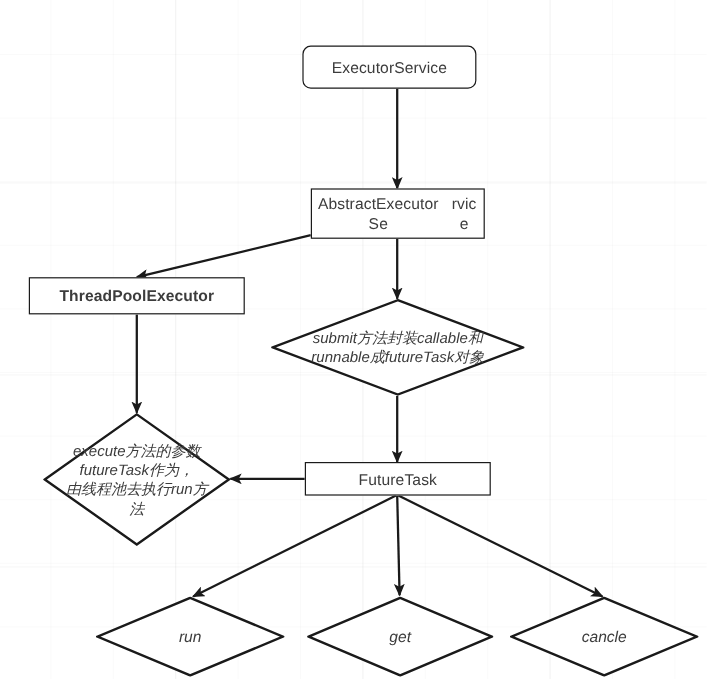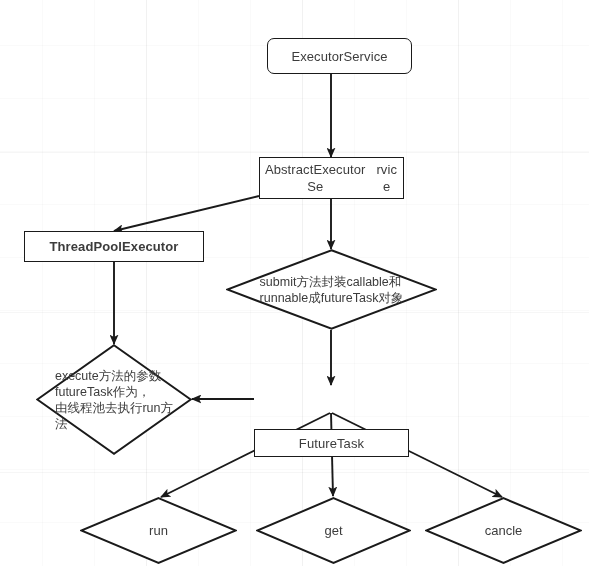--- a/index.html
+++ b/index.html
@@ -65,24 +65,25 @@
     position: absolute;
     left: 0; top: 0;
     width: 100%;
     height: 100%;
   }
   .diamond-text {
     position: absolute;
     left: 50%;
     top: 50%;
     transform: translate(-50%, -50%);
-    text-align: left;
+    text-align: center;
     color: #3c3c3c;
     white-space: nowrap;
     pointer-events: none;
+    font-style: italic;
   }
   .dt-small {
     font-size: 12.5px;
     line-height: 16px;
   }
   .dt-plain {
     font-size: 13px;
     line-height: 16px;
   }
 </style>
@@ -112,21 +113,21 @@
       <path d="M254,399 L192,399"></path>
 
       <path d="M330,413 L161,497"></path>
 
       <path d="M331,413 L333,496"></path>
 
       <path d="M332,413 L502,497"></path>
     </g>
   </svg>
 
-  <div class="node rect rounded" style="left:267px; top:38px; width:145px; height:36px;">
+  <div class="node rect rounded" style="left:252px; top:38px; width:145px; height:36px;">
     <span class="rect-label">ExecutorService</span>
   </div>
 
   <div class="node rect" style="left:259px; top:157px; width:145px; height:42px; flex-direction:row;">
     <span class="rect-label">AbstractExecutorSe</span>
     <span class="rect-label">rvice</span>
   </div>
 
   <div class="node rect" style="left:24px; top:231px; width:180px; height:31px;font-weight:bold;">
     <span class="rect-label">ThreadPoolExecutor</span>
@@ -147,21 +148,21 @@
       <polygon points="78,1.3 154.7,55.5 78,109.7 1.3,55.5" fill="#ffffff" stroke="#1a1a1a" stroke-width="2"></polygon>
     </svg>
     <div class="diamond-text dt-small">
       <div>execute方法的参数</div>
       <div>futureTask作为，</div>
       <div>由线程池去执行run方</div>
       <div>法</div>
     </div>
   </div>
 
-  <div class="node rect" style="left:254px; top:385px; width:155px; height:28px;margin-top:44px;">
+  <div class="node rect" style="left:254px; top:385px; width:155px; height:28px;">
     <span class="rect-label">FutureTask</span>
   </div>
 
   <div class="diamond-wrap" style="left:80px; top:497px; width:157px; height:67px;">
     <svg class="diamond-shape" viewBox="0 0 157 67" preserveAspectRatio="none">
       <polygon points="78.5,1.2 155.8,33.5 78.5,65.8 1.2,33.5" fill="#ffffff" stroke="#1a1a1a" stroke-width="2"></polygon>
     </svg>
     <div class="diamond-text dt-plain">run</div>
   </div>
 

